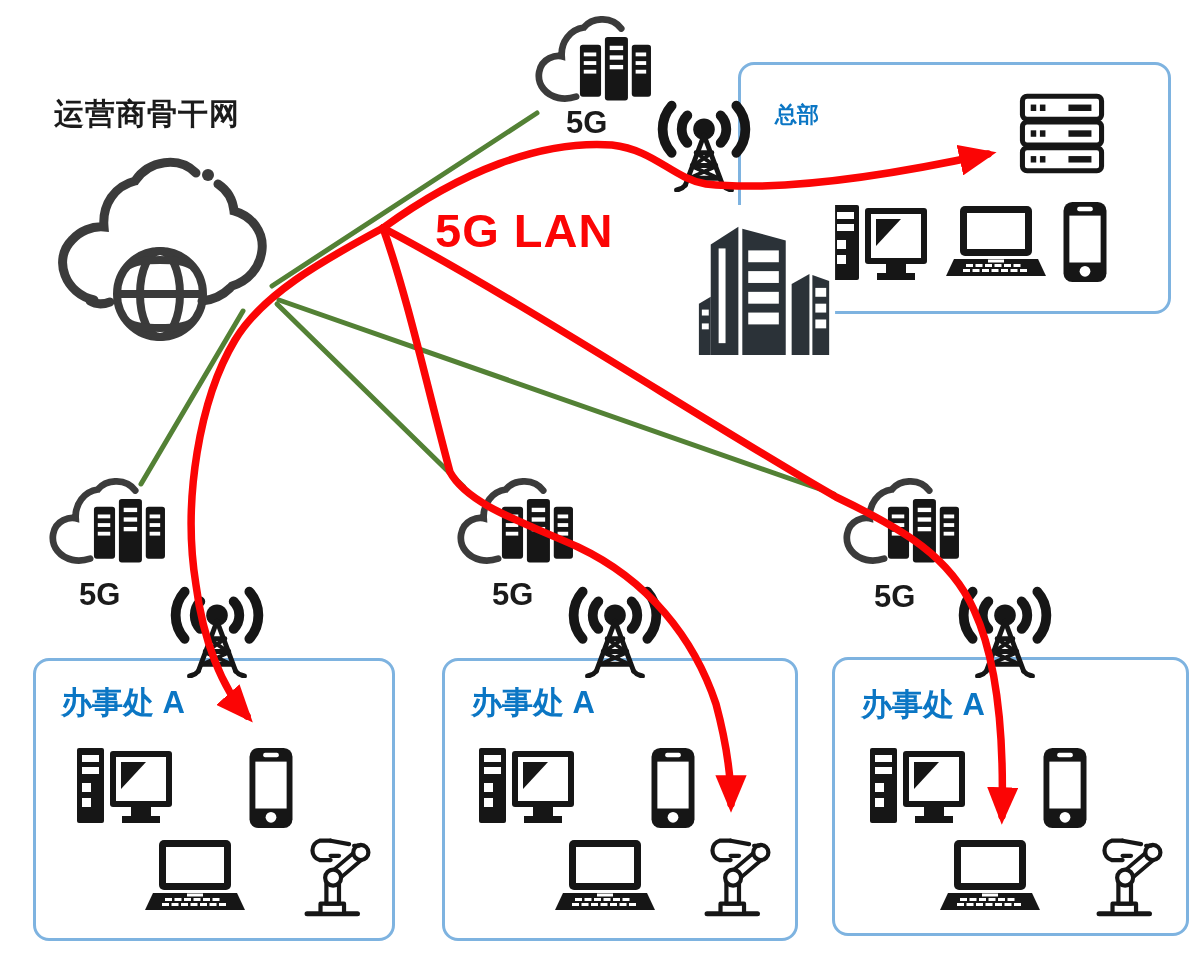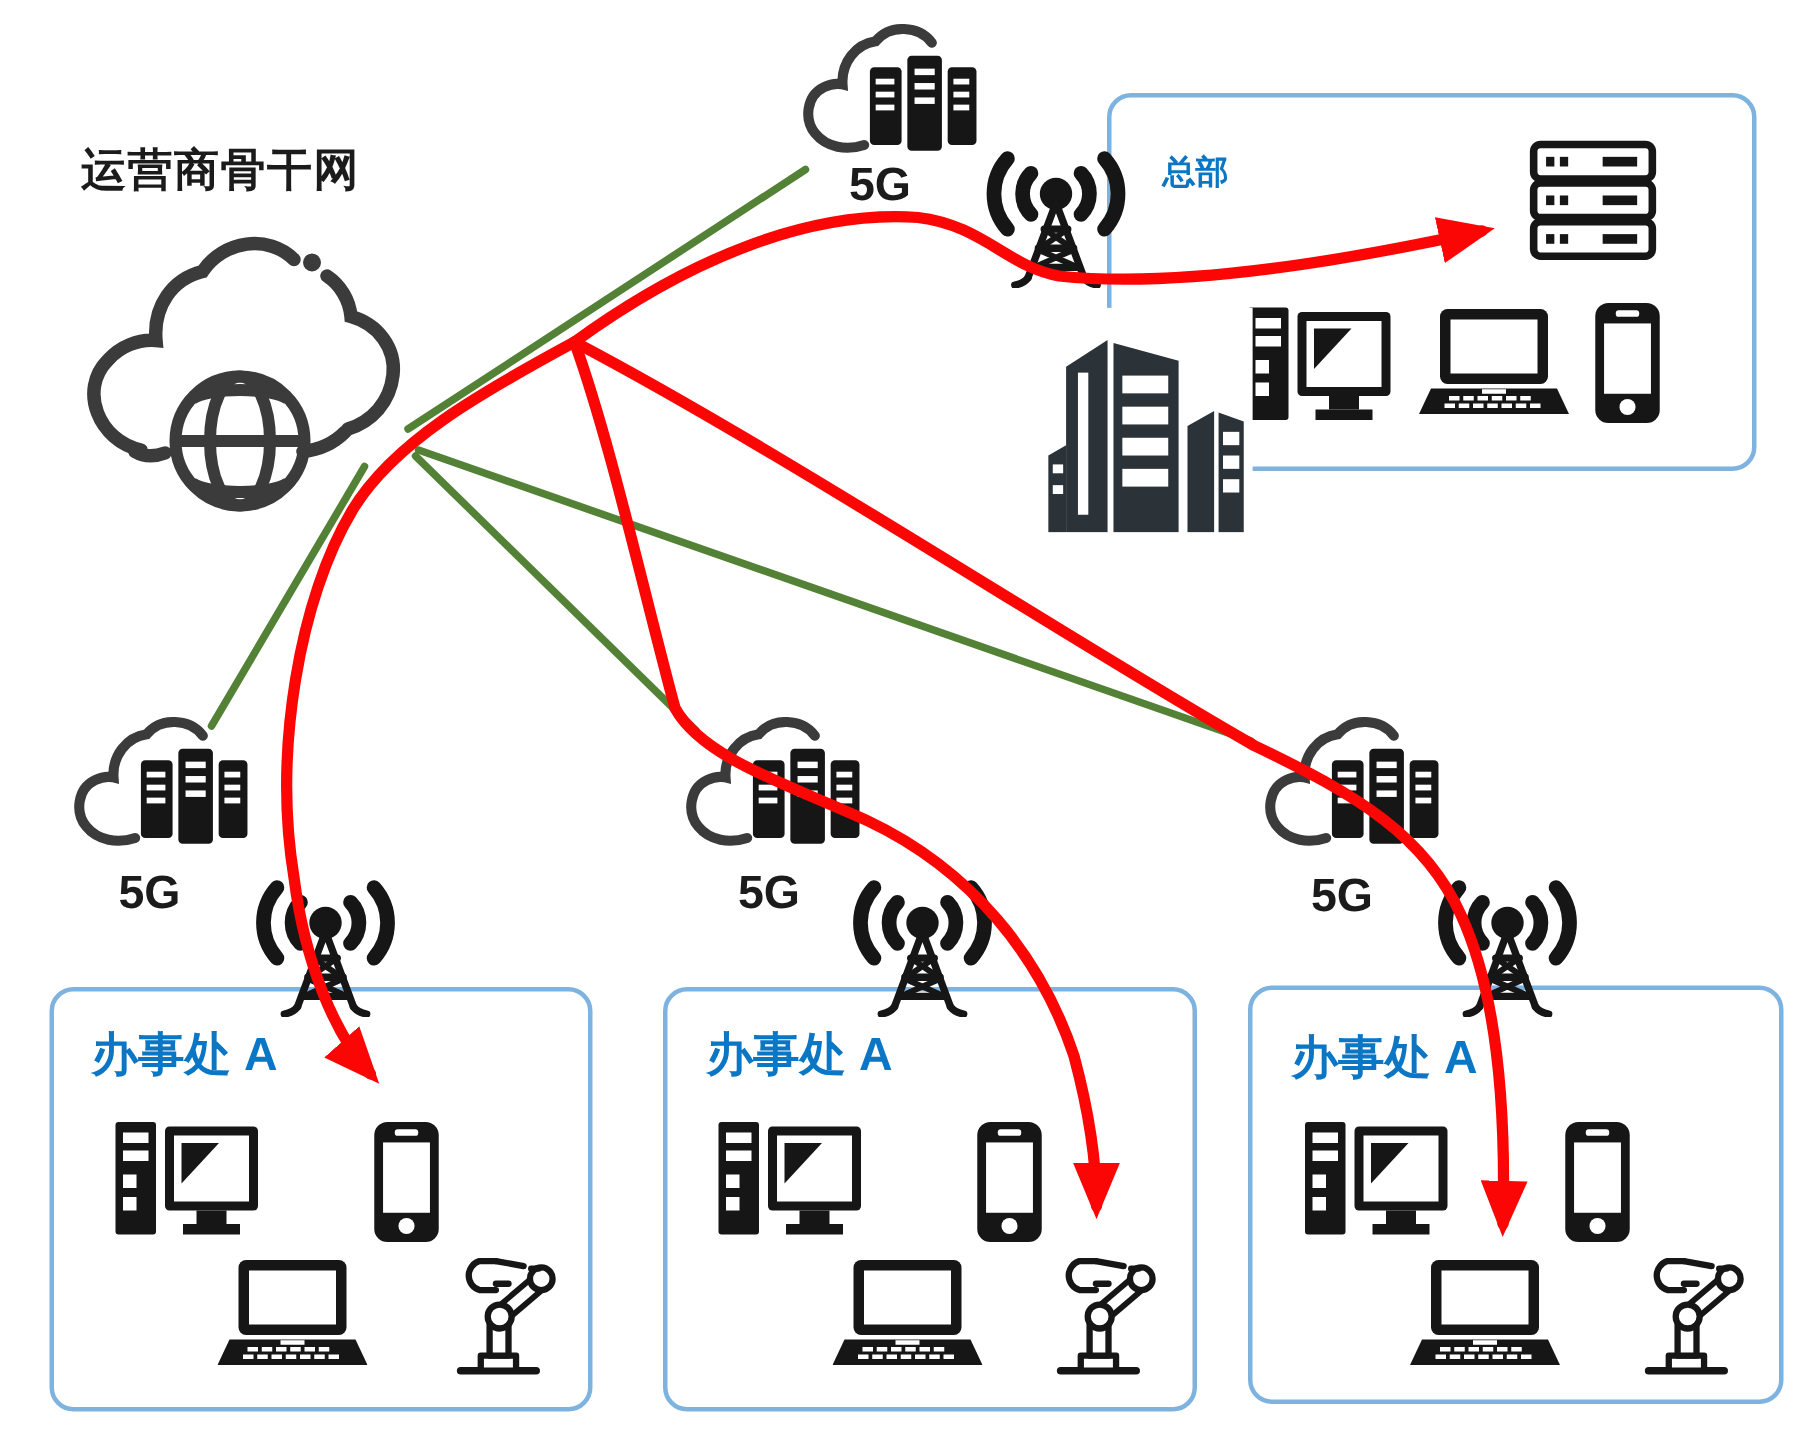--- a/index.html
+++ b/index.html
@@ -192,20 +192,21 @@
   <div class="zone" style="left:738px;top:62px;width:427px;height:246px;"></div>
   <div class="zone" style="left:33px;top:658px;width:356px;height:277px;"></div>
   <div class="zone" style="left:442px;top:658px;width:350px;height:277px;"></div>
   <div class="zone" style="left:832px;top:657px;width:351px;height:273px;"></div>
 
   <div class="lbl lbl-black" style="left:54px;top:99px;font-size:30px;letter-spacing:1px;">运营商骨干网</div>
   <svg class="icon" style="left:50px;top:148px;" width="220" height="205">
       <use href="#i-cloud-net"></use>
     </svg>
 
+  <div class="lbl lbl-red" style="left:435px;top:207px;font-size:47px;letter-spacing:1px;">5G LAN</div>
 
   <svg class="icon" style="left:528px;top:16px;" width="125" height="96">
       <use href="#i-cloud-server"></use>
     </svg>
   <div class="lbl lbl-black" style="left:566px;top:107px;font-size:31px;">5G</div>
   <svg class="icon" style="left:645px;top:90px;" width="118" height="102">
       <use href="#i-tower"></use>
     </svg>
 
   <div class="lbl lbl-blue" style="left:775px;top:104px;font-size:22px;">总部</div>

